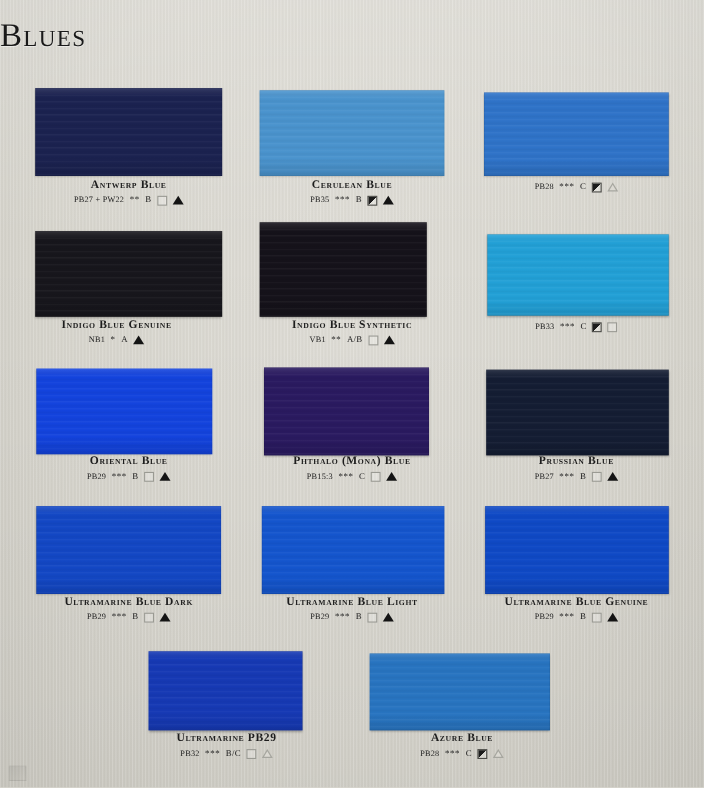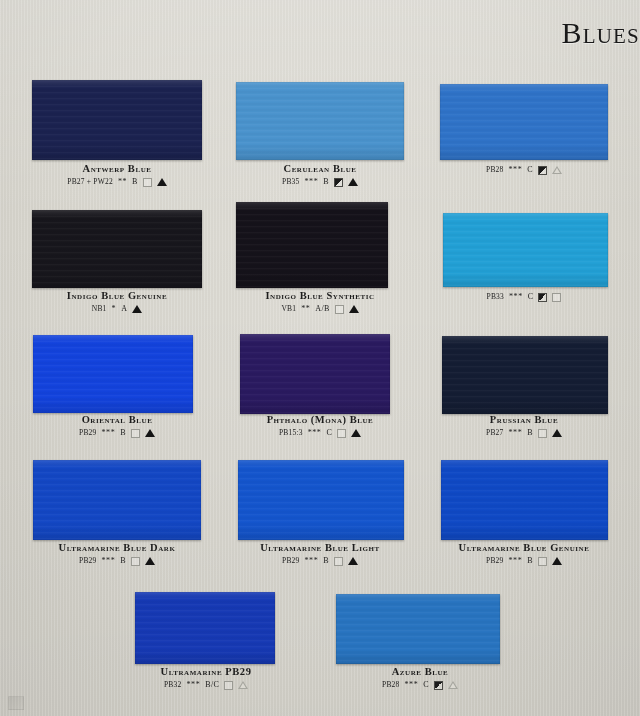--- a/index.html
+++ b/index.html
@@ -15,21 +15,21 @@
     background:
       linear-gradient(90deg, rgba(255,255,255,.28) 0px, rgba(255,255,255,0) 1px, rgba(0,0,0,.02) 2px, rgba(255,255,255,0) 3px),
       linear-gradient(180deg, rgba(255,255,255,.18), rgba(0,0,0,0) 30%, rgba(0,0,0,.03) 100%),
       radial-gradient(ellipse at 50% 40%, #dedcd5 0%, #d6d4cc 62%, #cbc9c1 100%);
     background-size:3px 100%, 100% 100%, 100% 100%;
   }
   #sheet{position:absolute;inset:0;}
 
   .title{
     position:absolute;top:16px;left:0;width:640px;
-    text-align:right;
+    text-align:left;
     font-size:30px;
     letter-spacing:1.2px;
     color:#191919;
     font-variant:small-caps;
     text-shadow:0 1px 0 rgba(255,255,255,.45);
   }
 
   .swatch{
     position:absolute;
     box-shadow:0 1px 2px rgba(0,0,0,.30), 0 0 0 0.5px rgba(0,0,0,.12) inset;
@@ -130,21 +130,21 @@
     <div class="cap" style="left: 430px; top: 163px; width: 188px;">
       <span class="sub">
         <span class="code">PB28</span>
         <span class="stars">***</span>
         <span class="grade">C</span>
         <span class="mk mk-sq-half"></span>
         <span class="mk mk-tri-open"></span>
       </span>
     </div>
     <div class="swatch" style="left: 32px; top: 210px; width: 170px; height: 78px; background: rgb(23, 22, 28);"></div>
-    <div class="cap" style="left: 22px; top: 290px; width: 190px;">
+    <div class="cap" style="left: 11px; top: 290px; width: 190px;">
       <span class="nm">Indigo Blue Genuine</span>
       <span class="sub">
         <span class="code">NB1</span>
         <span class="stars">*</span>
         <span class="grade">A</span>
         <span class="mk mk-tri-fill"></span>
       </span>
     </div>
     <div class="swatch" style="left: 236px; top: 202px; width: 152px; height: 86px; background: rgb(21, 18, 26);"></div>
     <div class="cap" style="left: 226px; top: 290px; width: 188px; font-family: Liberation Serif, serif;">

